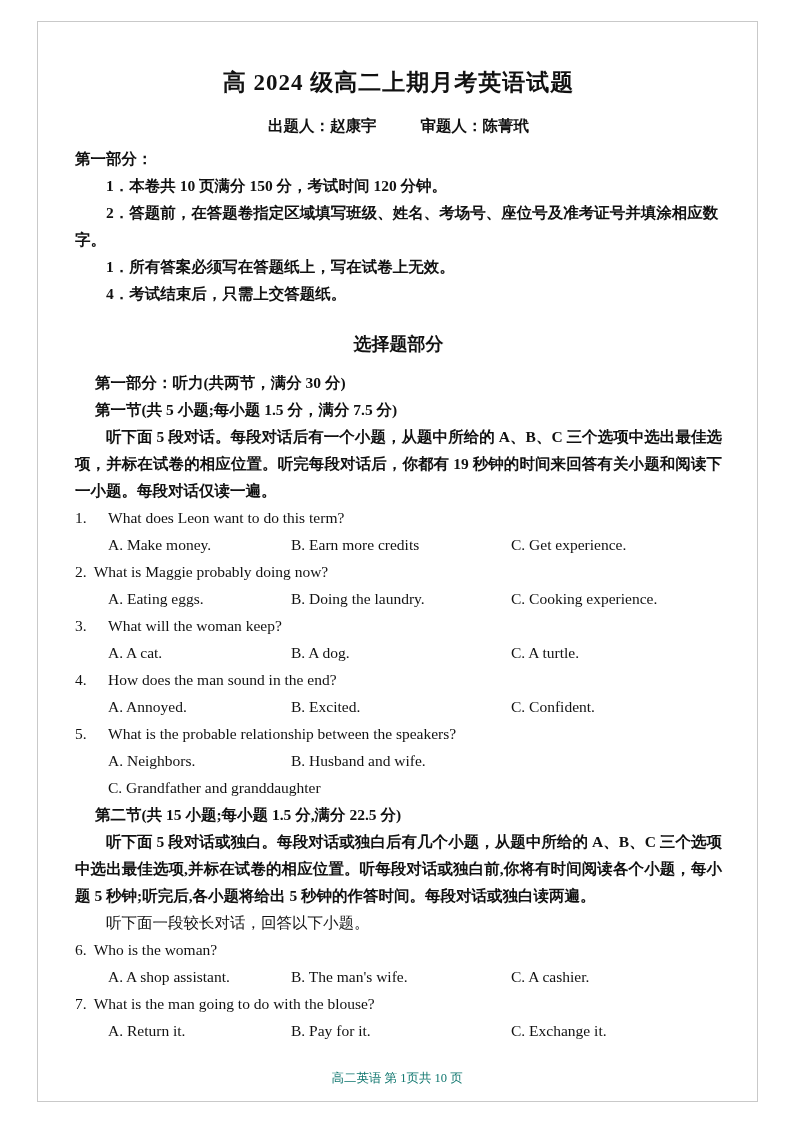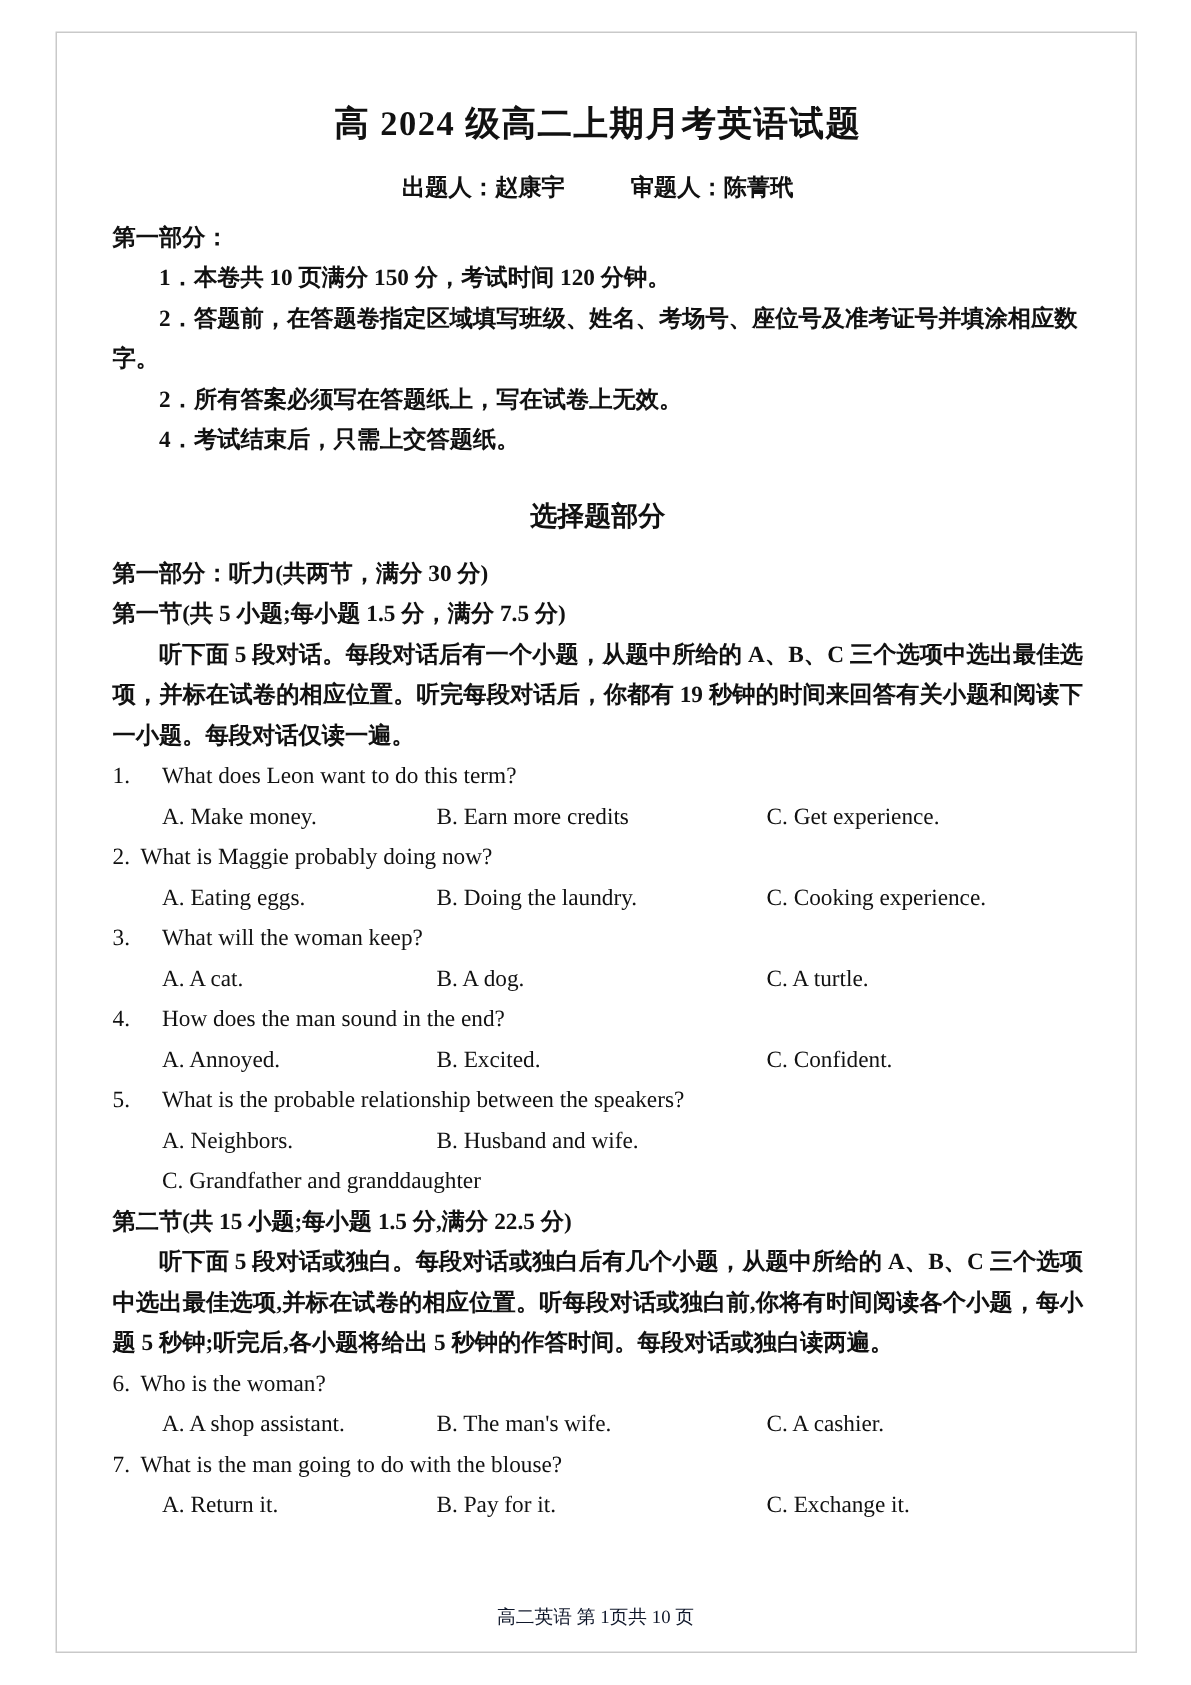--- a/index.html
+++ b/index.html
@@ -44,59 +44,59 @@
   .bold { font-weight: bold; }
   p { margin: 0; }
   .notice-item { font-weight: bold; text-indent: 2em; }
   .section-title {
     text-align: center;
     font-weight: bold;
     font-size: 18px;
     margin: 22px 0 10px 0;
     line-height: 30px;
   }
-  .part-heading { font-weight: bold; }
+  .part-heading { font-weight: bold; margin-left: 20px; }
   .instructions { font-weight: bold; text-indent: 2em; text-align: justify; }
   .dialog-note { text-indent: 2em; }
   .question { }
   .q-line { }
   .q-num { display: inline-block; margin-right: 7px; }
   .q-num.wide { min-width: 26px; }
   .options { padding-left: 33px; white-space: nowrap; }
   .opt { display: inline-block; }
   .opt-a { width: 183px; }
   .opt-b { width: 220px; }
   .footer {
     position: absolute;
     left: 0; right: 0;
     bottom: 36px;
     text-align: center;
     font-size: 12.5px;
-    color: #0f172a;
+    color: #0f766e;
   }
 </style>
 </head>
 <body>
 
 <div class="sheet">
   <div class="page-frame"></div>
 
   <div class="content">
 
     <h1 class="title">高 2024 级高二上期月考英语试题</h1>
 
     <div class="byline">
       <span class="setter">出题人：赵康宇</span><span>审题人：陈菁玳</span>
     </div>
 
     <div>
       <p class="bold">第一部分：</p>
       <p class="notice-item">1．本卷共 10 页满分 150 分，考试时间 120 分钟。</p>
       <p class="notice-item">2．答题前，在答题卷指定区域填写班级、姓名、考场号、座位号及准考证号并填涂相应数字。</p>
-      <p class="notice-item">2．所有答案必须写在答题纸上，写在试卷上无效。</p>
+      <p class="notice-item">1．所有答案必须写在答题纸上，写在试卷上无效。</p>
       <p class="notice-item">4．考试结束后，只需上交答题纸。</p>
     </div>
 
     <h2 class="section-title">选择题部分</h2>
 
     <p class="part-heading">第一部分：听力(共两节，满分 30 分)</p>
     <p class="part-heading">第一节(共 5 小题;每小题 1.5 分，满分 7.5 分)</p>
     <p class="instructions">听下面 5 段对话。每段对话后有一个小题，从题中所给的 A、B、C 三个选项中选出最佳选项，并标在试卷的相应位置。听完每段对话后，你都有 19 秒钟的时间来回答有关小题和阅读下一小题。每段对话仅读一遍。</p>
 
     <div class="question">
@@ -132,20 +132,21 @@
       <div class="options">
         <span class="opt opt-a">A. Neighbors.</span><span class="opt opt-b">B. Husband and wife.</span>
       </div>
       <div class="options">
         <span class="opt">C. Grandfather and granddaughter</span>
       </div>
     </div>
 
     <p class="part-heading">第二节(共 15 小题;每小题 1.5 分,满分 22.5 分)</p>
     <p class="instructions">听下面 5 段对话或独白。每段对话或独白后有几个小题，从题中所给的 A、B、C 三个选项中选出最佳选项,并标在试卷的相应位置。听每段对话或独白前,你将有时间阅读各个小题，每小题 5 秒钟;听完后,各小题将给出 5 秒钟的作答时间。每段对话或独白读两遍。</p>
+    <p class="dialog-note">听下面一段较长对话，回答以下小题。</p>
 
     <div class="question">
       <div class="q-line"><span class="q-num">6.</span><span>Who is the woman?</span></div>
       <div class="options">
         <span class="opt opt-a">A. A shop assistant.</span><span class="opt opt-b">B. The man's wife.</span><span class="opt opt-c">C. A cashier.</span>
       </div>
     </div>
 
     <div class="question">
       <div class="q-line"><span class="q-num">7.</span><span>What is the man going to do with the blouse?</span></div>

